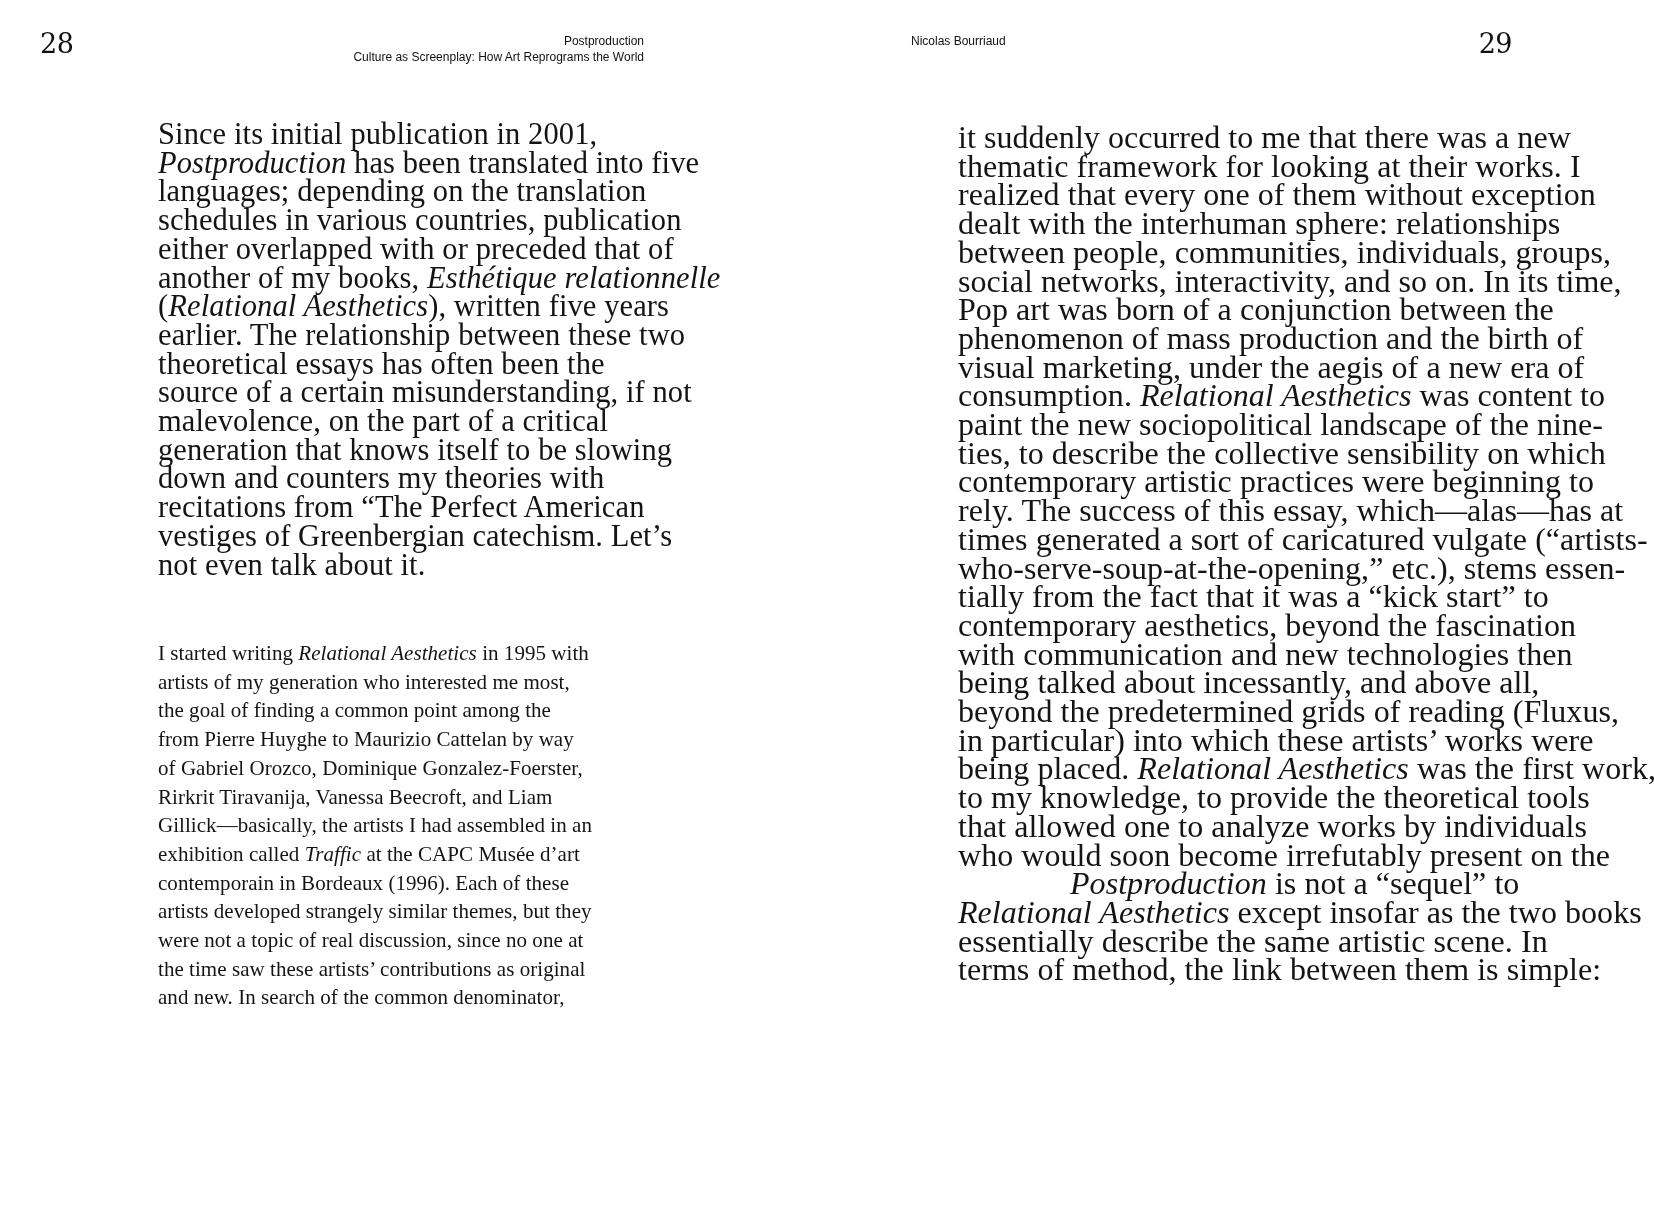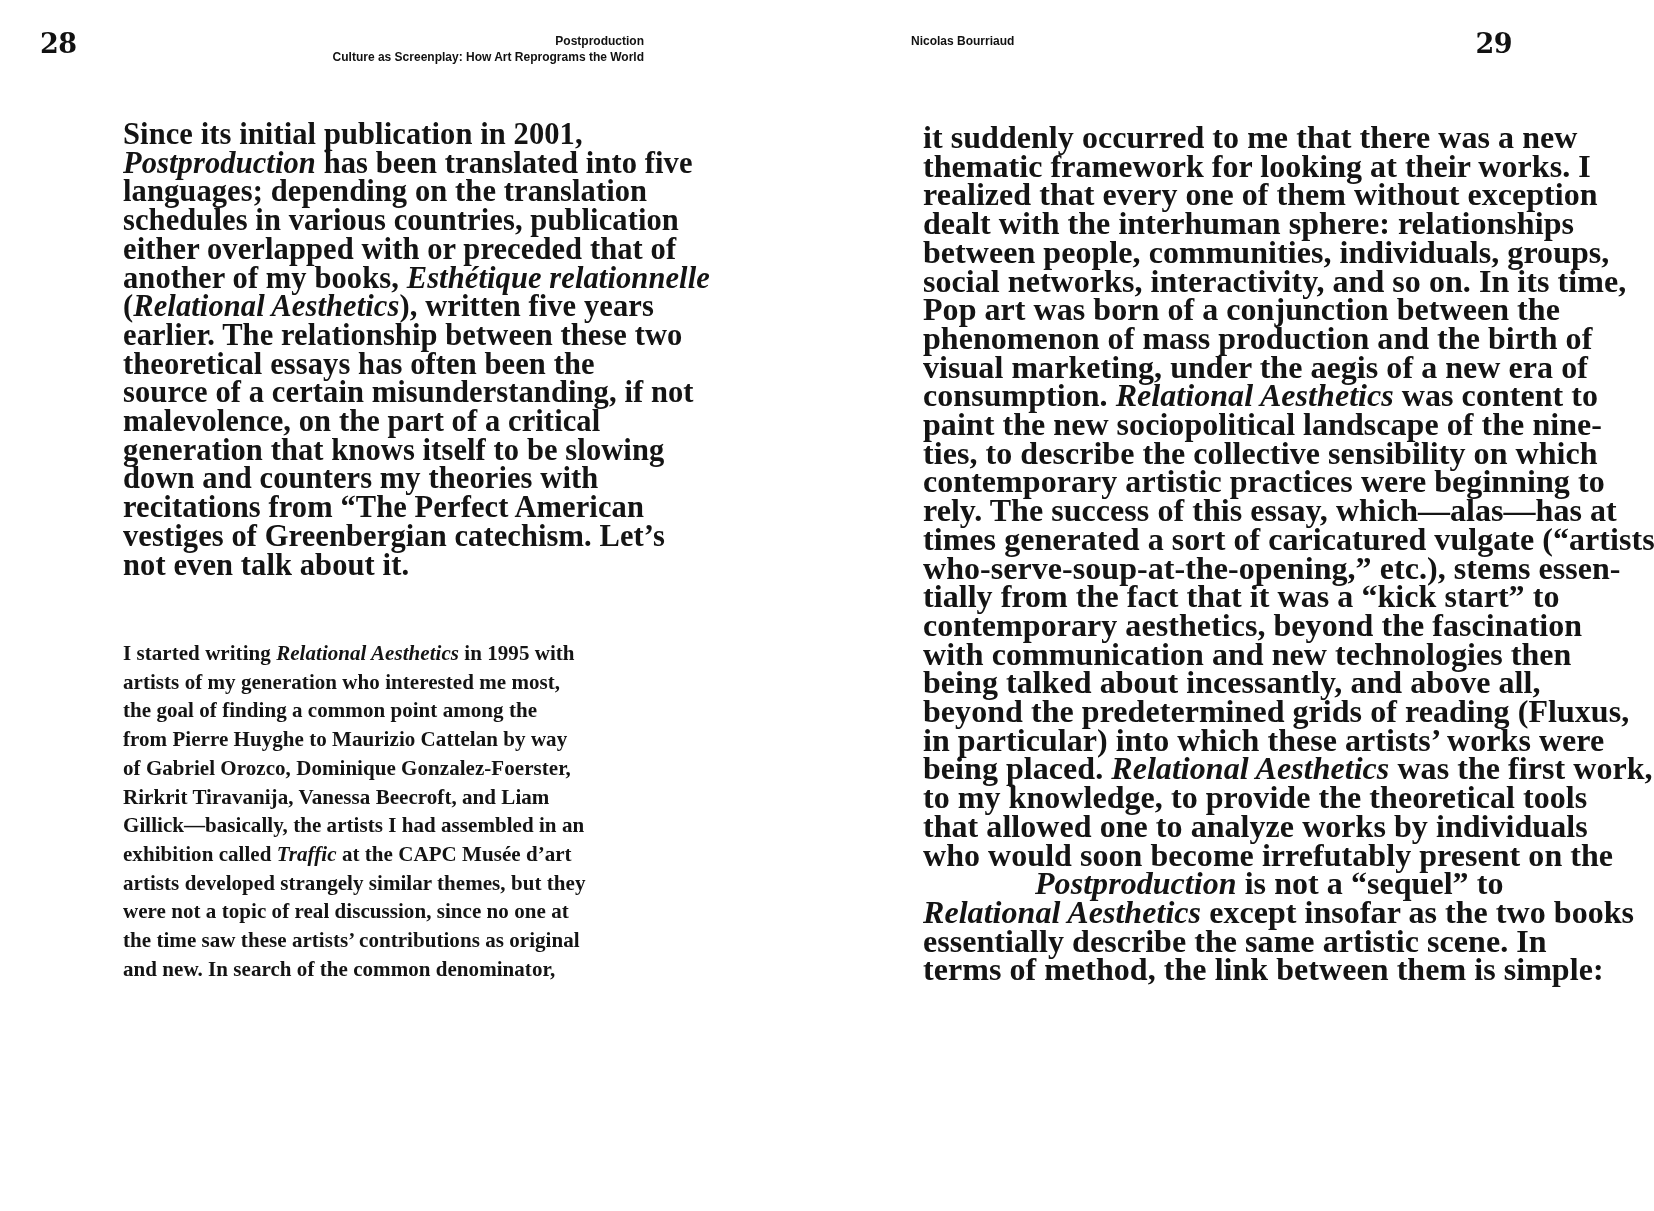--- a/index.html
+++ b/index.html
@@ -15,21 +15,20 @@
     color: #1a1a1a;
   }
   .spread {
     position: absolute;
     inset: 0;
   }
   .page {
     position: absolute;
     top: 0;
     height: 1107px;
-    font-weight: bold;
   }
   .page-left { left: 0; width: 827px; }
   .page-right { left: 827px; width: 827px; }
 
   .folio {
     position: absolute;
     top: 28px;
     font-family: "DejaVu Serif", "Liberation Serif", serif;
     font-size: 27px;
     line-height: 32px;
@@ -54,20 +53,21 @@
   .running-head-right {
     left: 84px;
     text-align: left;
   }
   .running-head div { white-space: nowrap; }
 
   .text-block {
     position: absolute;
     font-family: "Liberation Serif", "DejaVu Serif", serif;
     color: #141414;
+    margin-left: 35px;
   }
   .line {
     display: block;
     white-space: nowrap;
   }
   .intro {
     left: 123px;
     top: 120px;
     font-size: 30.5px;
     line-height: 28.7px;
@@ -124,20 +124,21 @@
 
     <div class="text-block body-left">
         <span class="line"><span>I started writing </span><span class="it">Relational Aesthetics</span><span> in 1995 with</span></span>
         <span class="line"><span>artists of my generation who interested me most,</span></span>
         <span class="line"><span>the goal of finding a common point among the</span></span>
         <span class="line"><span>from Pierre Huyghe to Maurizio Cattelan by way</span></span>
         <span class="line"><span>of Gabriel Orozco, Dominique Gonzalez-Foerster,</span></span>
         <span class="line"><span>Rirkrit Tiravanija, Vanessa Beecroft, and Liam</span></span>
         <span class="line"><span>Gillick—basically, the artists I had assembled in an</span></span>
         <span class="line"><span>exhibition called </span><span class="it">Traffic</span><span> at the CAPC Musée d’art</span></span>
+        <span class="line"><span>contemporain in Bordeaux (1996). Each of these</span></span>
         <span class="line"><span>artists developed strangely similar themes, but they</span></span>
         <span class="line"><span>were not a topic of real discussion, since no one at</span></span>
         <span class="line"><span>the time saw these artists’ contributions as original</span></span>
         <span class="line"><span>and new. In search of the common denominator,</span></span>
       </div>
   </div>
 
   <div class="page page-right">
     <div class="running-head running-head-right">
       <div>Nicolas Bourriaud</div>

